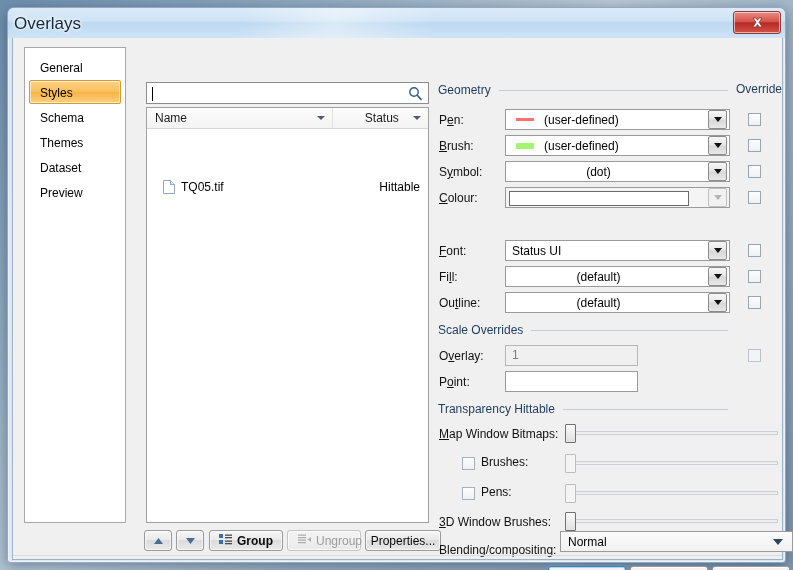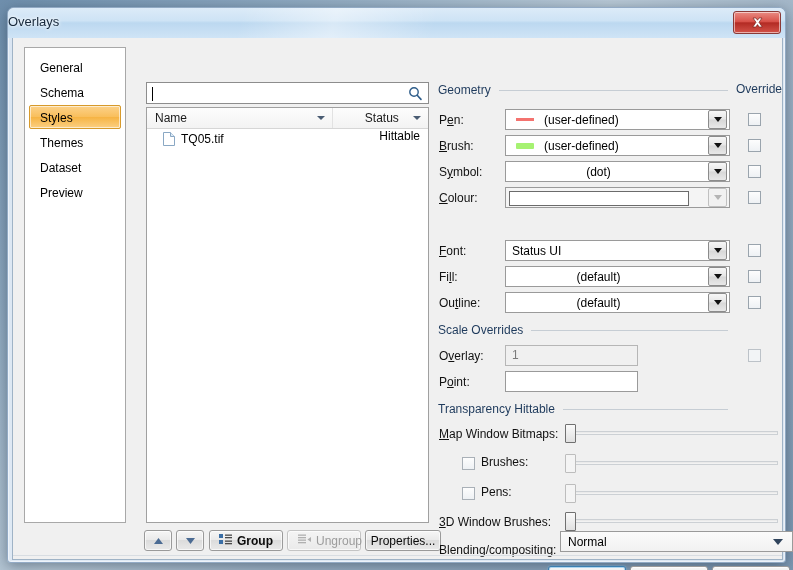--- a/index.html
+++ b/index.html
@@ -29,22 +29,22 @@
     border-radius: 6px 6px 0 0;
     background: linear-gradient(180deg,#dcebf8 0%, #cee3f5 42%, #bcd8f0 50%, #cfe4f6 100%);
     box-sizing: border-box;
     overflow: hidden;
   }
   #titlebar::after{
     content:""; position:absolute; left:0; top:0; width:100%; height:100%;
     background: linear-gradient(105deg, rgba(255,255,255,0) 30%, rgba(255,255,255,0.42) 42%, rgba(255,255,255,0) 55%);
   }
   #title-text {
-    position: absolute; left: 0; top: 6px;
-    font-size: 13px; color: #17283b;
+    position: absolute; left: 6px; top: 6px;
+    font-size: 17px; color: #17283b;
     text-shadow: 0 0 3px #fff, 0 0 5px #fff;
     z-index: 2;
   }
   #close-btn {
     position: absolute; right: 4px; top: 3px;
     width: 46px; height: 21px;
     border-radius: 3px;
     border: 1px solid #8a3a37;
     background: linear-gradient(180deg,#e98b83 0%, #d9534b 45%, #b32b24 52%, #d35349 100%);
     box-shadow: 0 0 0 1px rgba(255,255,255,0.55) inset;
@@ -131,23 +131,24 @@
   .col-head .sort-arrow {
     position: absolute; right: 7px; top: 8px;
     width: 0; height: 0;
     border-left: 4px solid transparent;
     border-right: 4px solid transparent;
     border-top: 4px solid #4a5c73;
   }
   #col-name { width: 205px; }
   #col-status { width: 78px; border-right: none; }
   .list-row {
-    display: flex; 
+    display: flex; align-items: center;
     height: 20px; font-size: 12px; color: #000;
     cursor: pointer;
+    margin-top: 48px;
   }
   .list-row .cell-name { width: 205px; display:flex; align-items:center; padding-left: 16px; box-sizing:border-box;}
   .list-row .cell-status { width: 78px; text-align: right; padding-right: 8px; box-sizing:border-box;}
   .doc-icon { margin-right: 6px; display:block; }
 
   
   .btn {
     font-family: "Liberation Sans", sans-serif;
     font-size: 12px; color: #0a0a0a;
     background: linear-gradient(180deg,#f6f6f6 0%, #eaeaea 47%, #dcdcdc 50%, #e9e9e9 100%);
@@ -268,25 +269,25 @@
       </svg>
     </div>
   </div>
 
   <div id="client">
 
     <div id="sidebar">
       <div class="nav-item">
         <span>General</span>
       </div>
+      <div class="nav-item selected">
+        <span>Styles</span>
+      </div>
       <div class="nav-item">
         <span>Schema</span>
-      </div>
-      <div class="nav-item selected">
-        <span>Styles</span>
       </div>
       <div class="nav-item">
         <span>Themes</span>
       </div>
       <div class="nav-item">
         <span>Dataset</span>
       </div>
       <div class="nav-item">
         <span>Preview</span>
       </div>

